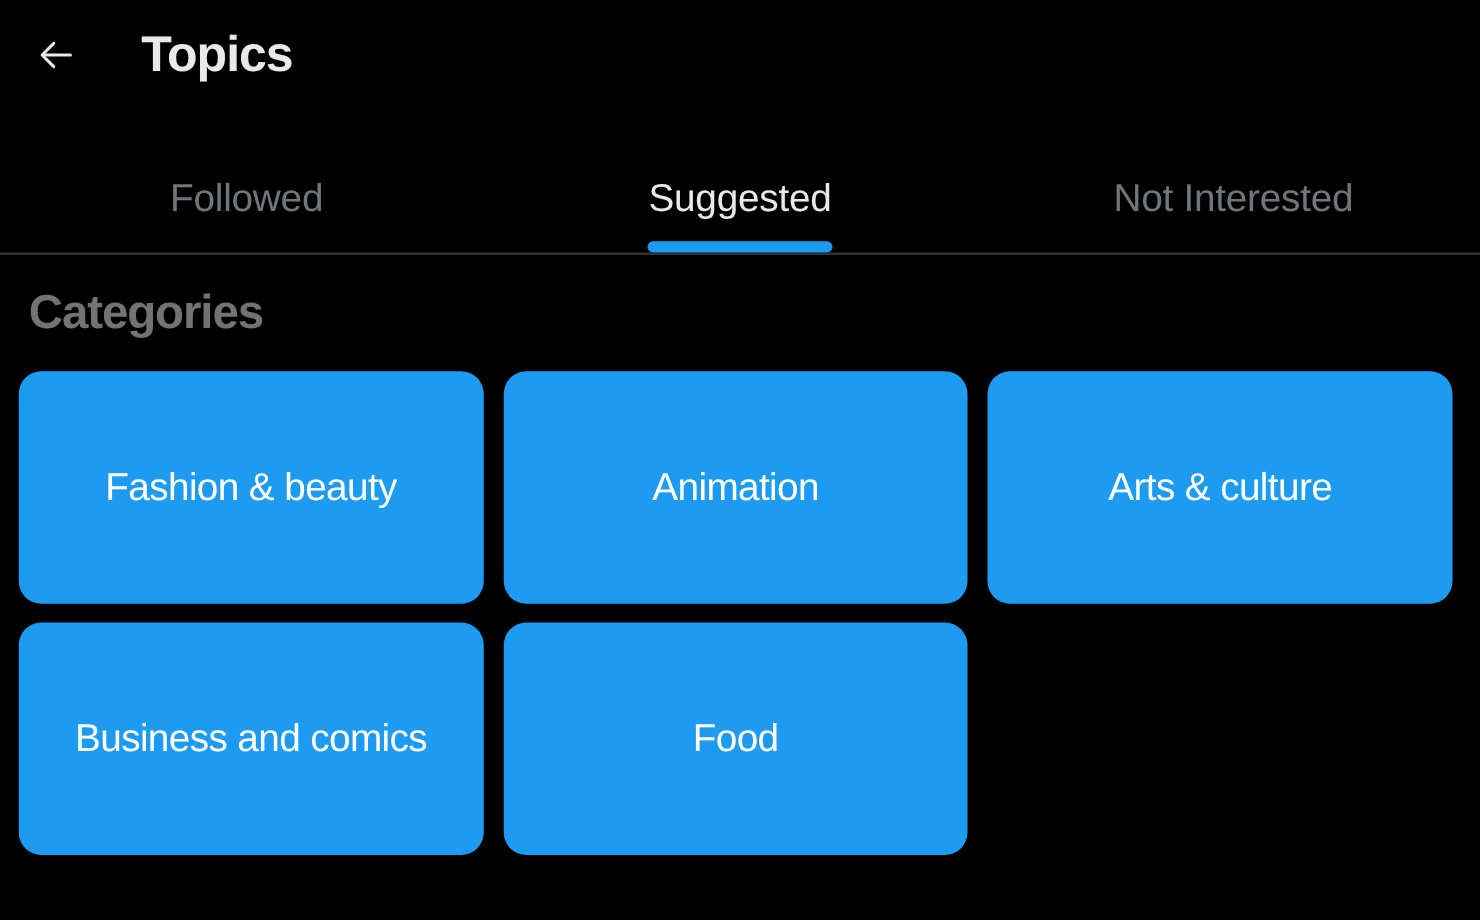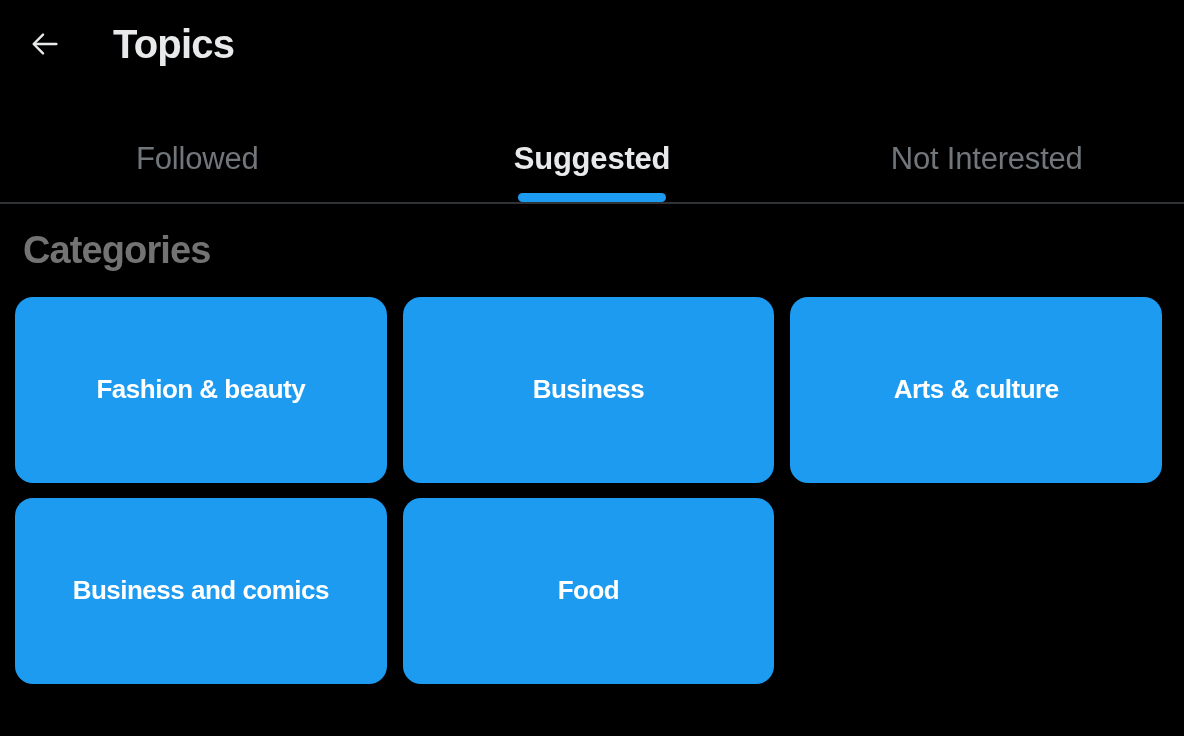--- a/index.html
+++ b/index.html
@@ -85,21 +85,21 @@
   .tab-label {
     font-size: 31px;
     color: #71767b;
     font-weight: normal;
     letter-spacing: -0.2px;
     line-height: 1.2;
     white-space: nowrap;
   }
   .tab.is-active .tab-label {
     color: #e7e9ea;
-    font-weight: bold;
+    font-weight: normal;
   }
   .tab-underline {
     position: absolute;
     bottom: 0;
     left: 50%;
     transform: translateX(-50%);
     width: 148px;
     height: 9px;
     border-radius: 9999px;
     background: #1d9bf0;
@@ -141,22 +141,22 @@
     box-sizing: border-box;
     display: flex;
     align-items: center;
     justify-content: center;
     cursor: pointer;
     font-family: inherit;
     overflow: hidden;
   }
   .category-card-label {
     color: #ffffff;
-    font-size: 26px;
-    font-weight: bold;
+    font-size: 31px;
+    font-weight: normal;
     letter-spacing: -0.5px;
     line-height: 1.28;
     text-align: center;
     display: block;
     max-width: 100%;
   }
 </style>
 </head>
 <body>
 
@@ -196,21 +196,21 @@
   <div class="content">
     <h2 class="section-title">Categories</h2>
 
     <div class="category-grid">
 
       <button class="category-card">
         <span class="category-card-label">Fashion &amp; beauty</span>
       </button>
 
       <button class="category-card">
-        <span class="category-card-label">Business</span>
+        <span class="category-card-label">Animation</span>
       </button>
 
       <button class="category-card">
         <span class="category-card-label">Arts &amp; culture</span>
       </button>
 
 
       <button class="category-card">
         <span class="category-card-label">Business and comics</span>
       </button>

